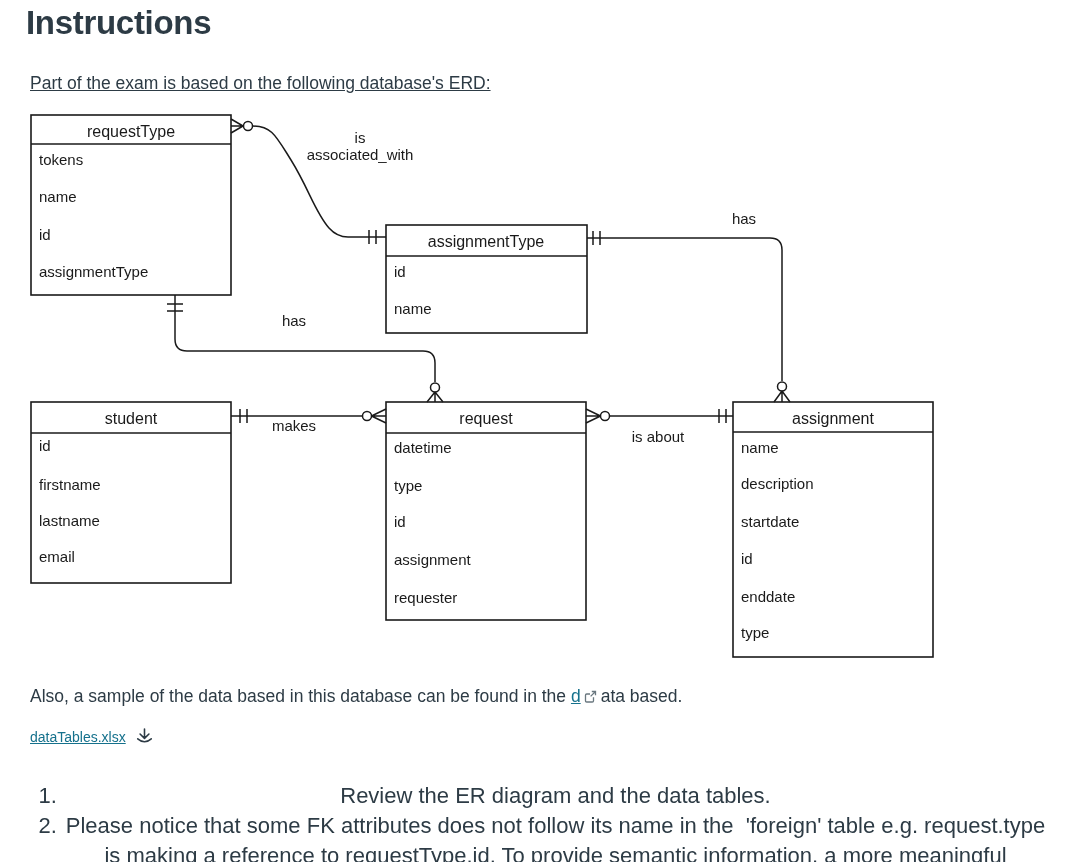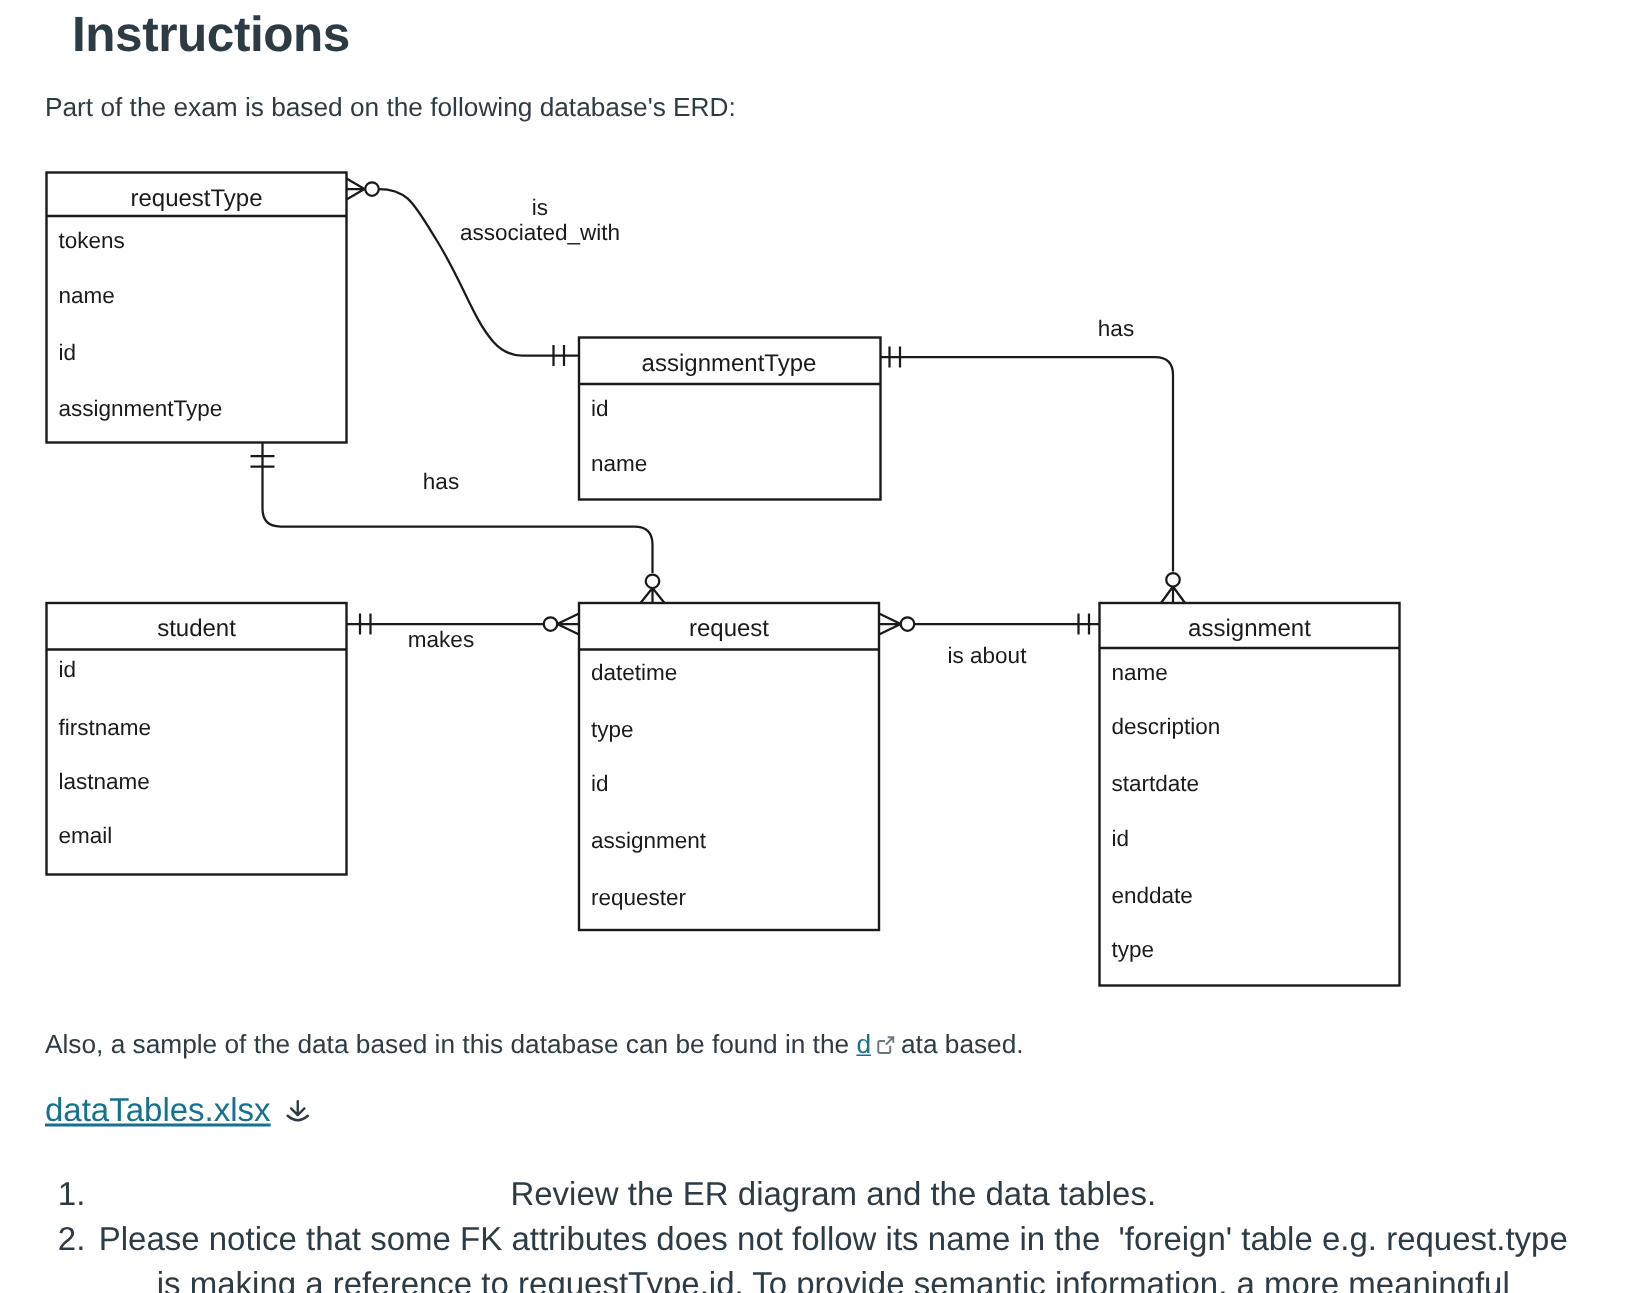--- a/index.html
+++ b/index.html
@@ -1,23 +1,23 @@
 <!DOCTYPE html>
 <html><head>
 <meta charset="utf-8">
 <style>
   * { margin:0; padding:0; box-sizing:border-box; }
   html,body { width:1090px; height:862px; background:#ffffff; overflow:hidden;
               font-family:"Liberation Sans", sans-serif; color:#2d3b45; }
   .abs { position:absolute; }
-  h1.page-title { left:48px; top:4px; font-size:33px; font-weight:700; letter-spacing:-0.3px; }
+  h1.page-title { left:26px; top:4px; font-size:33px; font-weight:700; letter-spacing:-0.3px; }
   p.body-text { font-size:17.5px; line-height:24px; }
-  #intro { left:30px; top:59px; }
+  #intro { left:30px; top:71px;text-decoration:underline; }
   #also-line { left:30px; top:684px; }
-  #file-line { left:30px; top:727px; font-size:22px; }
+  #file-line { left:30px; top:727px; font-size:14px; }
   a.tlink { color:#15718c; text-decoration:underline; cursor:pointer; }
   .ext-icon { display:inline-block; vertical-align:-1px; margin:0 4px 0 3px; }
   .dl-icon { display:inline-block; vertical-align:-4px; margin-left:9px; }
   ol.steps { left:30px; top:781px; width:1018px; padding-left:33px;
              font-size:22px; line-height:30px;text-align:center; }
   ol.steps li { white-space:pre-wrap; }
   
   #erd { left:0; top:0; }
   .ebox { fill:#ffffff; stroke:#1a1a1a; stroke-width:1.6; }
   .ediv { stroke:#1a1a1a; stroke-width:1.6; }

